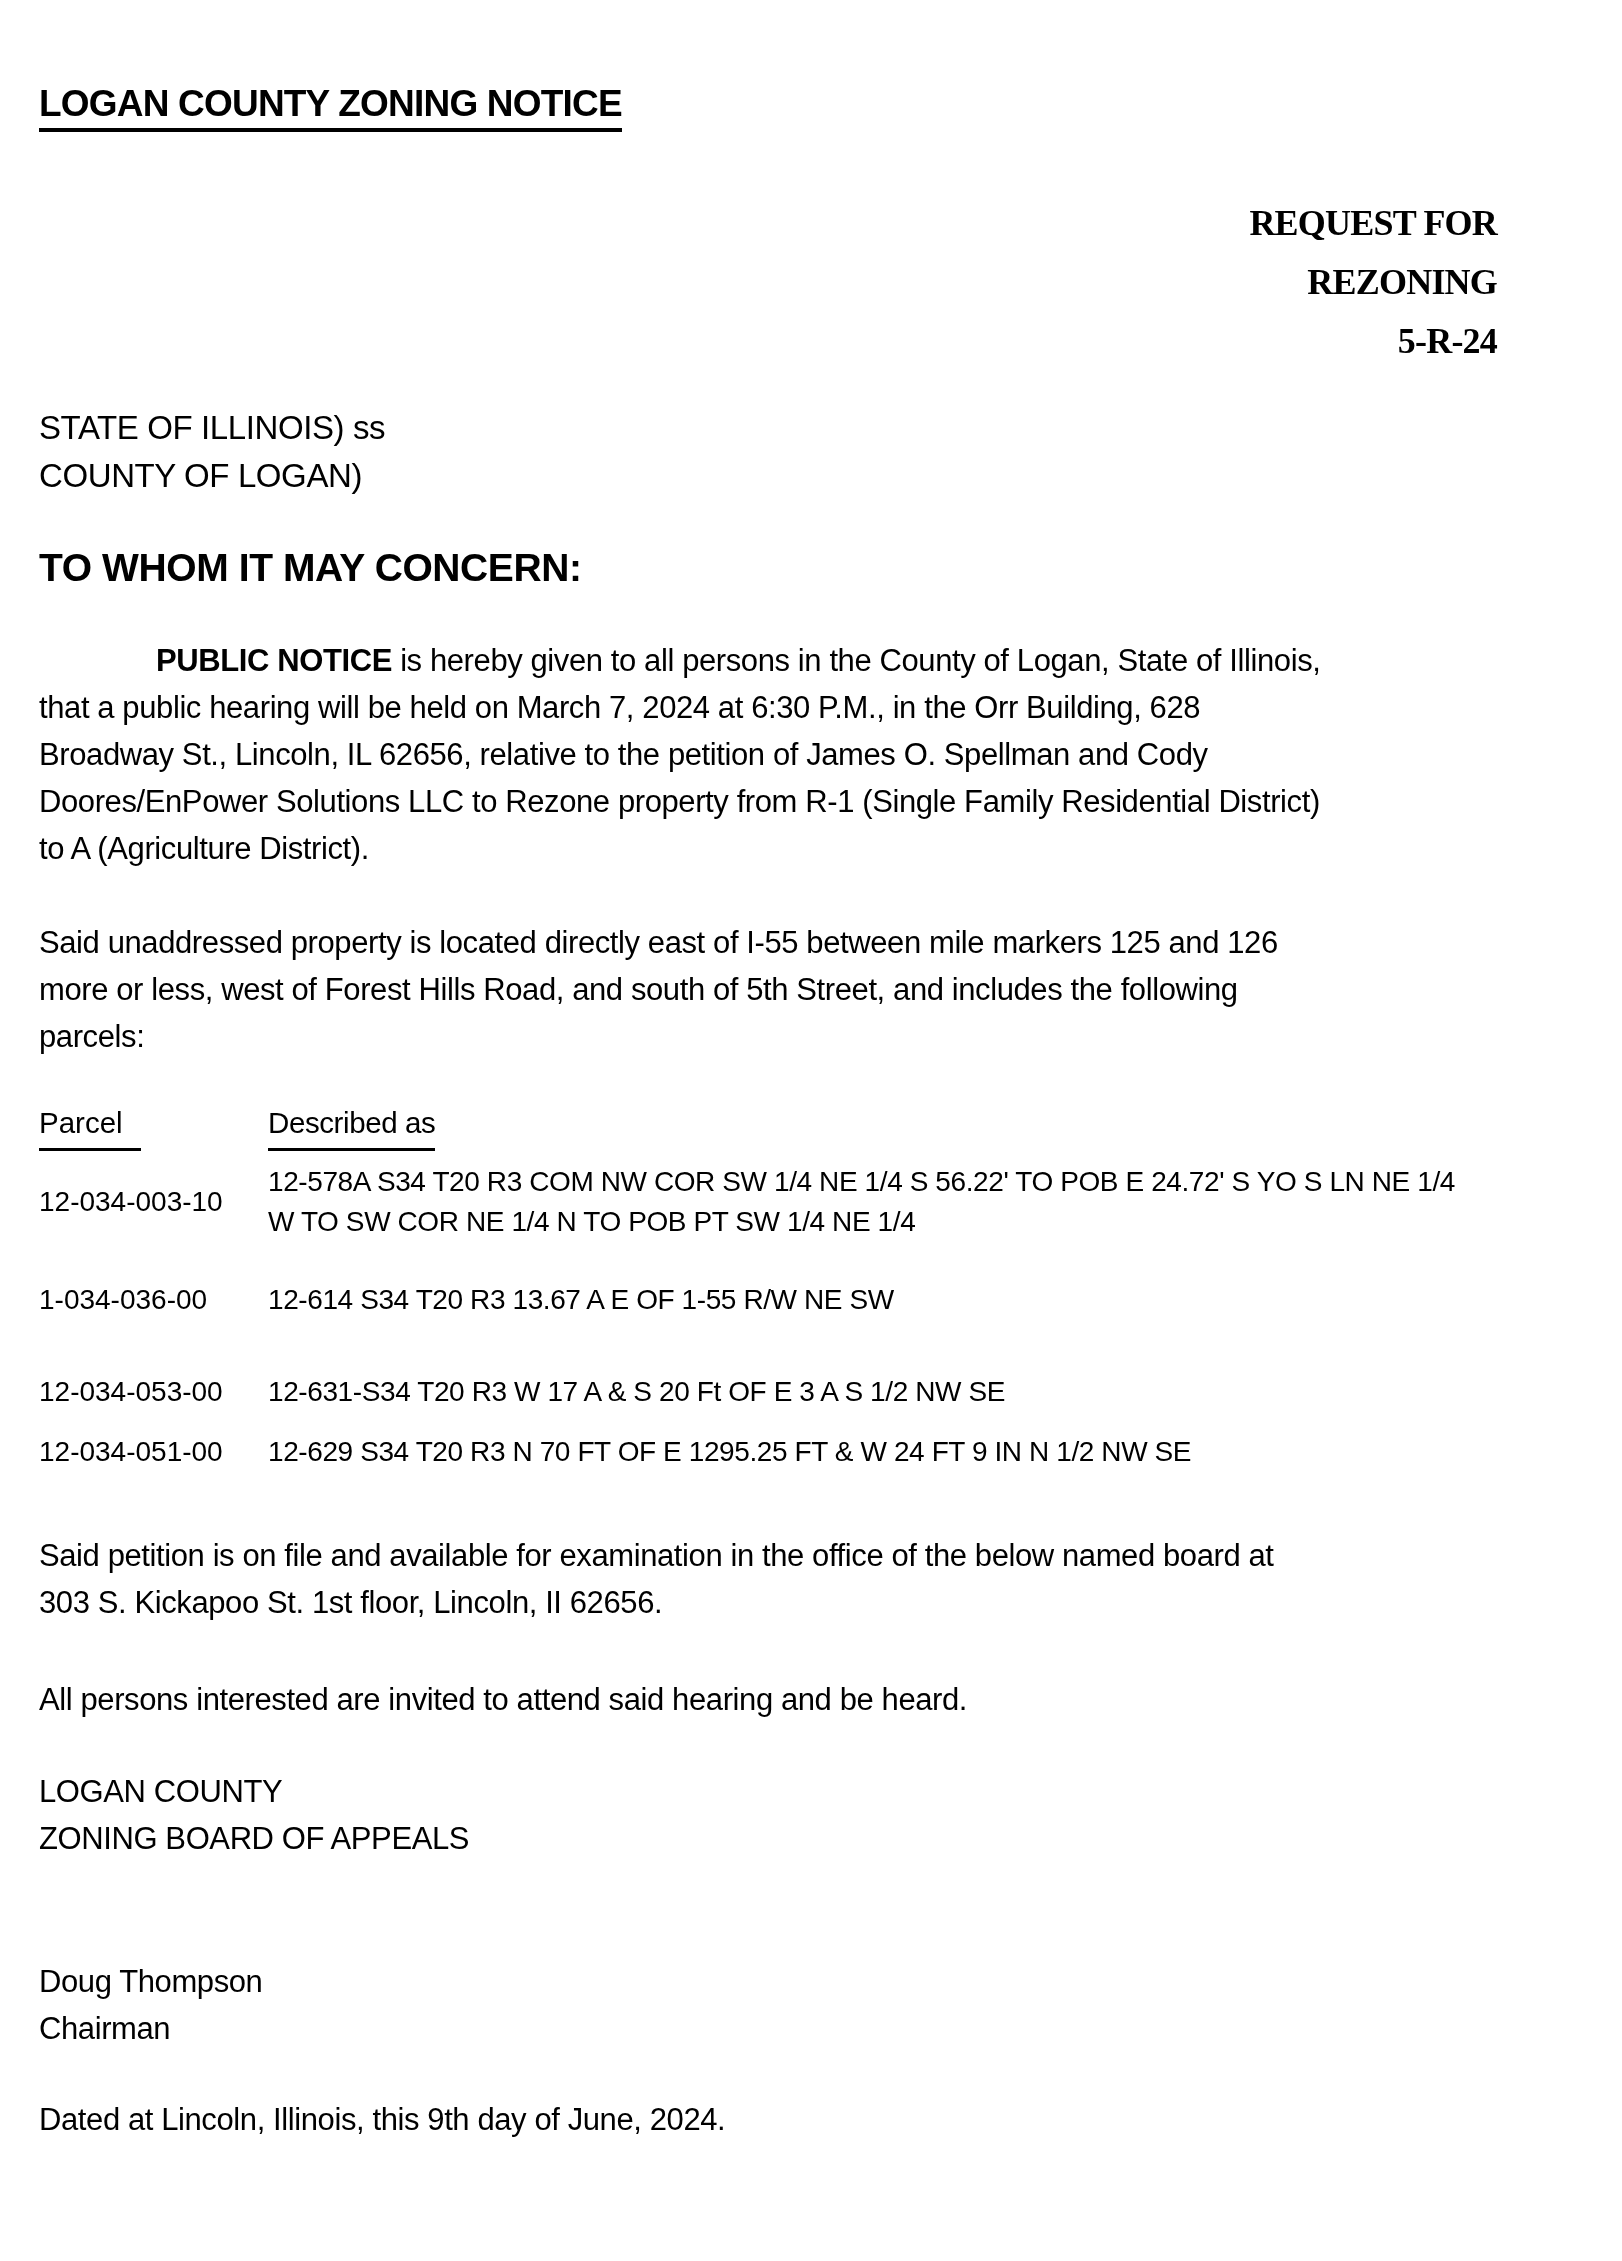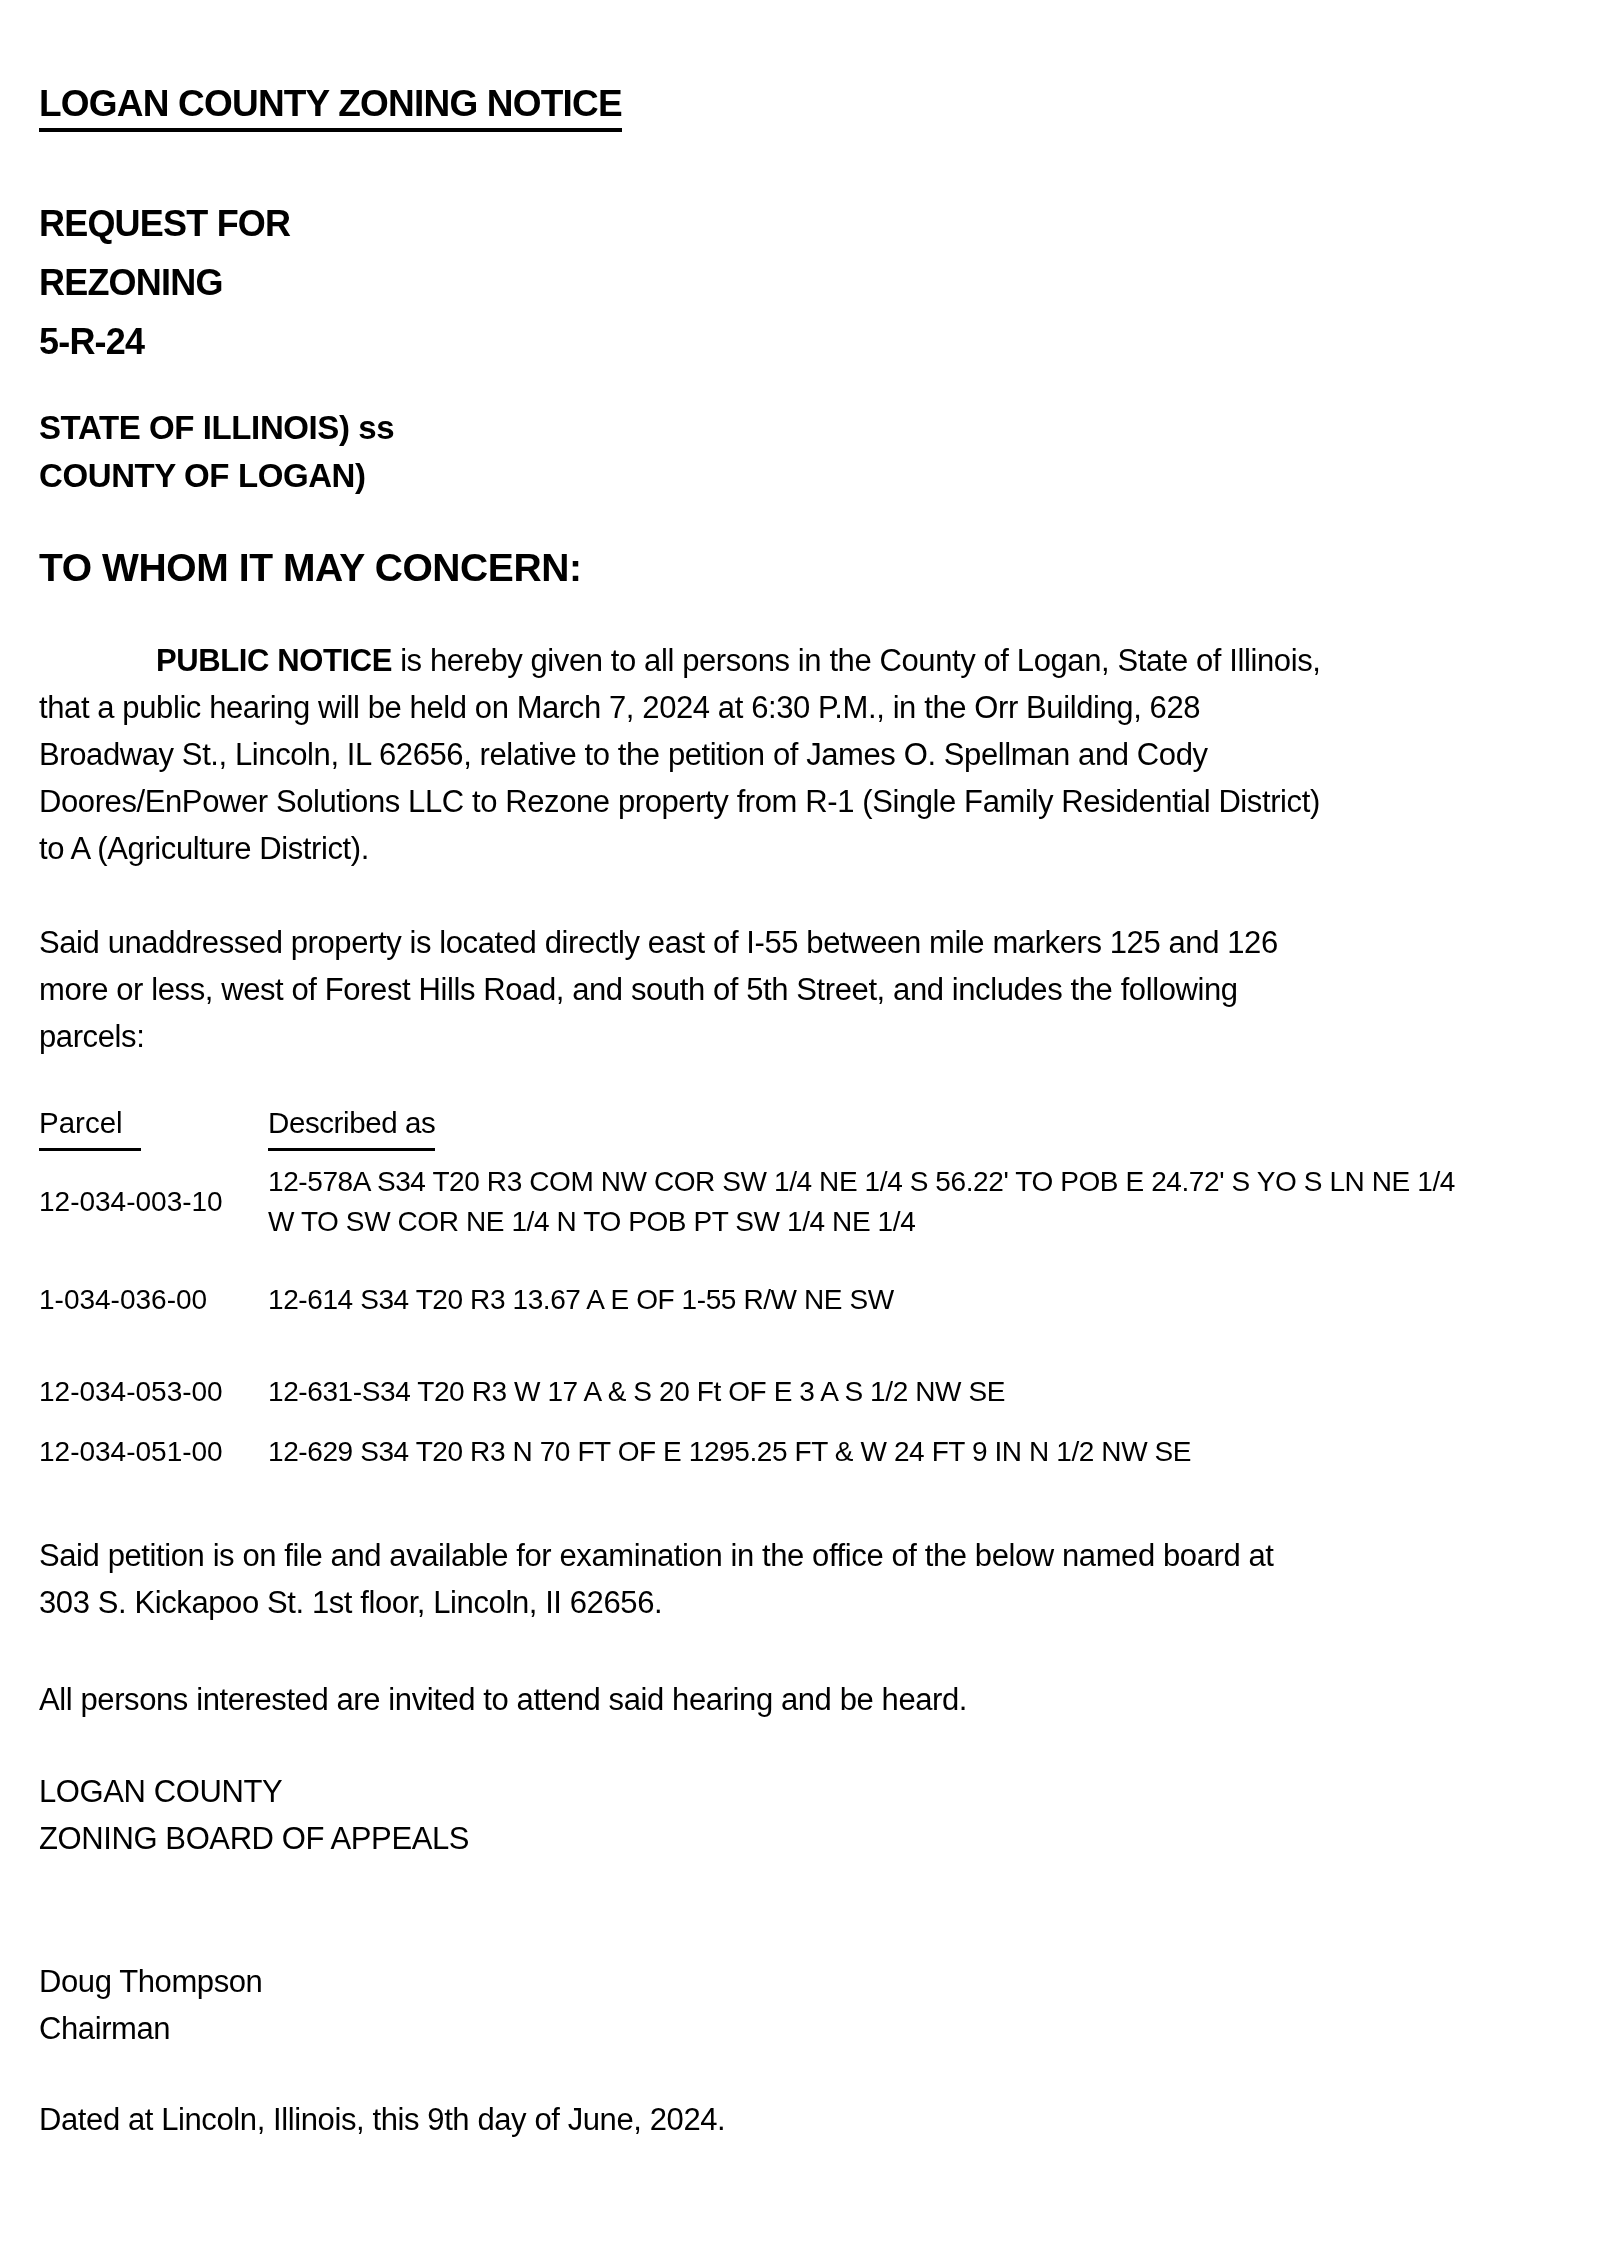--- a/index.html
+++ b/index.html
@@ -20,30 +20,31 @@
     line-height: 40px;
     letter-spacing: -0.8px;
   }
   .title .u {
     display: inline-block;
     border-bottom: 4.7px solid #000;
     padding-bottom: 3.9px;
   }
   .request {
     margin-top: 62px;
-    text-align: left;
+    text-align: right;
     font-weight: bold;
     font-size: 36px;
     line-height: 59px;
     white-space: pre-line;
     letter-spacing: -0.8px;
+    font-family: Liberation Serif, serif;
   }
   .jurisdiction {
     margin-top: 33px;
-    font-weight: bold;
+    font-weight: normal;
     font-size: 33px;
     line-height: 48px;
     white-space: pre-line;
     letter-spacing: -0.4px;
   }
   .salutation {
     margin-top: 44px;
     font-weight: bold;
     font-size: 39px;
     line-height: 48px;

